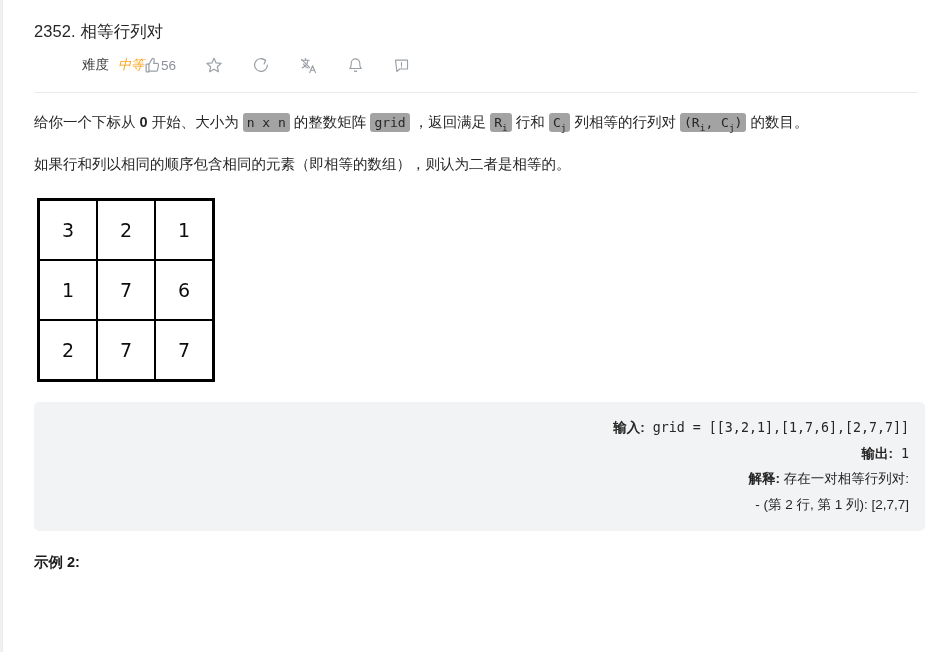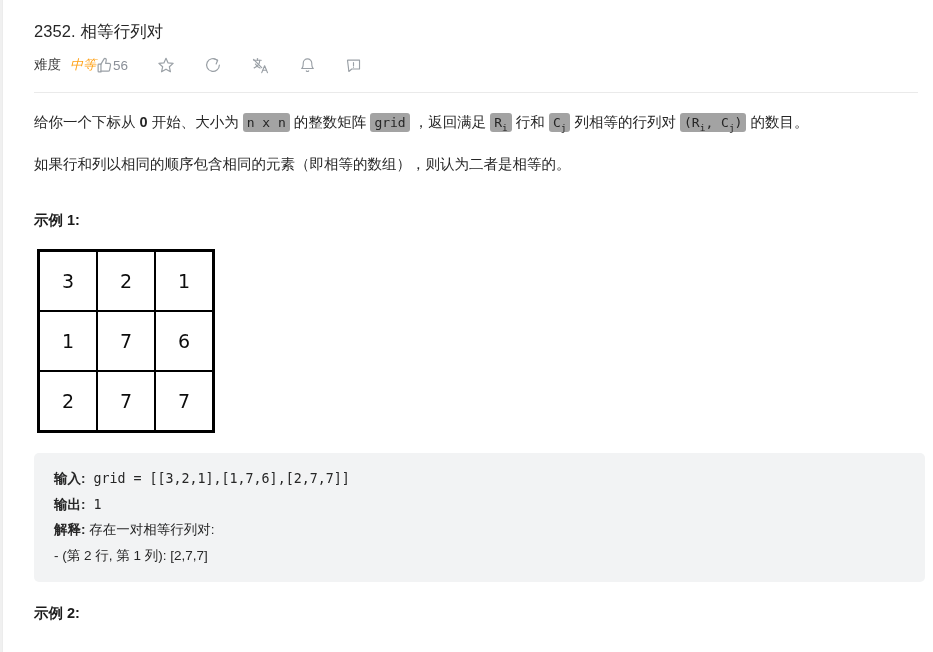--- a/index.html
+++ b/index.html
@@ -55,20 +55,21 @@
     display: flex;
     align-items: center;
     height: 34px;
     margin-top: 4px;
     gap: 0;
   }
   .meta-label {
     font-size: 13.5px;
     color: #3c3c3c;
     margin-right: 9px;
+    margin-left: 48px;
   }
   .difficulty {
     font-size: 13px;
     color: #ffa116;
     font-style: italic;
   }
   .icon-btn {
     display: inline-flex;
     align-items: center;
     color: #9aa0a6;
@@ -153,20 +154,21 @@
     background: #f2f3f4;
     border-radius: 5px;
     padding: 13px 16px 14px 20px;
     width: 891px;
     box-sizing: border-box;
     font-family: "DejaVu Sans Mono", "Liberation Mono", monospace;
     font-size: 13.3px;
     line-height: 25.5px;
     color: #262626;
     white-space: pre-wrap;
+    text-align: right;
   }
   .codeblock .lbl {
     font-weight: bold;
     font-family: "Liberation Sans", "DejaVu Sans", sans-serif;
     font-size: 13.5px;
   }
   .codeblock .cn {
     font-family: "Liberation Sans", "DejaVu Sans", sans-serif;
     font-size: 13.5px;
   }
@@ -254,21 +256,20 @@
     </div>
 
     <div class="divider"></div>
 
     <div class="desc">
       <span>给你一个下标从 </span><span class="b">0</span><span> 开始、大小为 </span><code class="inline">n x n</code><span> 的整数矩阵 </span><code class="inline">grid</code><span> ，返回满足 </span><code class="inline"><span>R</span><sub>i</sub></code><span> 行和 </span><code class="inline"><span>C</span><sub>j</sub></code><span> 列相等的行列对 </span><code class="inline"><span>(R</span><sub>i</sub><span>, C</span><sub>j</sub><span>)</span></code><span> 的数目。</span>
     </div>
 
     <div class="desc second">如果行和列以相同的顺序包含相同的元素（即相等的数组），则认为二者是相等的。</div>
 
-    <div class="example-head">示例 1:</div>
 
     <div class="grid-wrap">
       <table class="gridtable">
         <tbody>
           <tr>
             <td>3</td>
             <td>2</td>
             <td>1</td>
           </tr>
           <tr>

